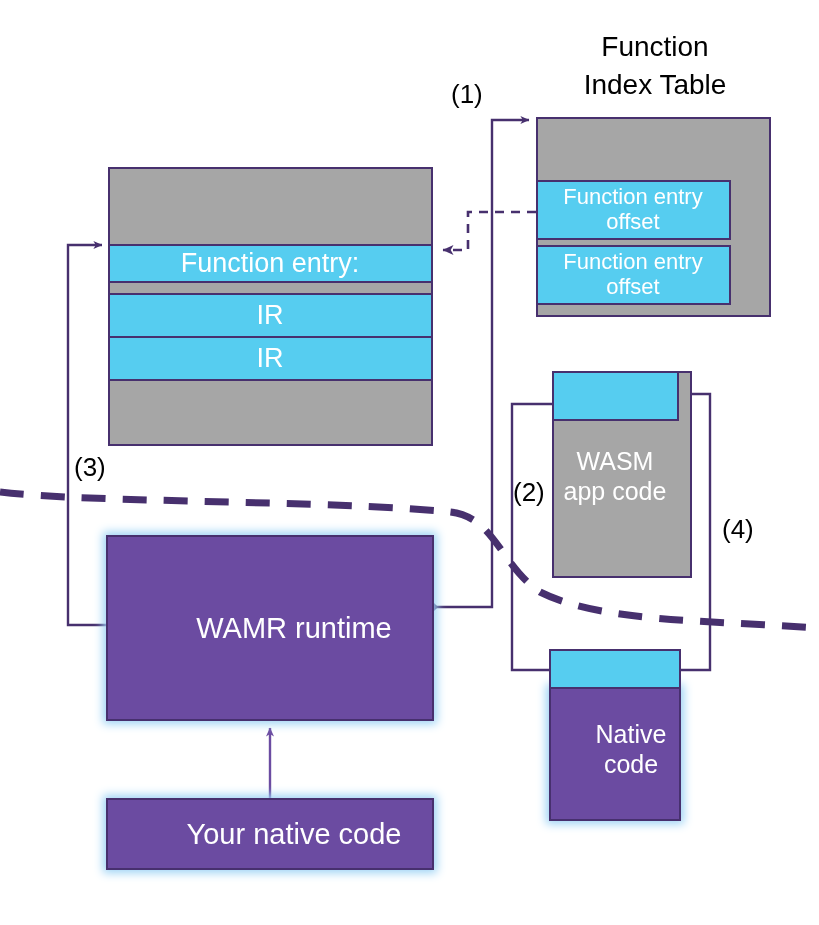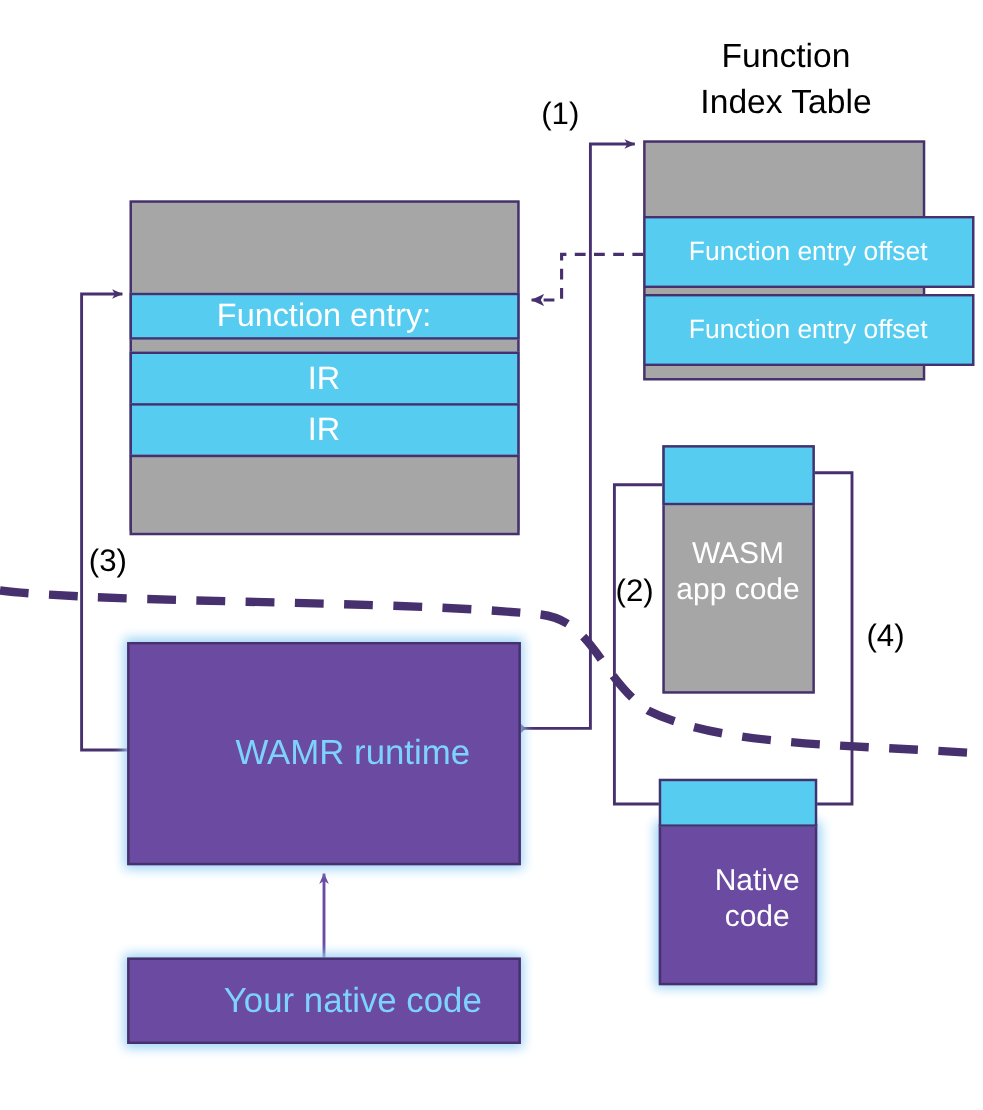--- a/index.html
+++ b/index.html
@@ -114,41 +114,41 @@
     top: 117px;
     width: 235px;
     height: 200px;
     box-sizing: border-box;
     border: 2.5px solid #47306E;
     background: #A6A6A6;
   }
   .fit-row {
     position: absolute;
     left: -2.5px;
-    width: 276px;
+    width: 195px;
     box-sizing: border-box;
     background: #56CDF0;
     border: 2.5px solid #47306E;
     color: #ffffff;
     font-size: 22px;
     display: flex;
     align-items: center;
     justify-content: center;
     text-align: center;
     line-height: 1.12;
   }
   .fit-row-1 { top: 61px;  height: 60px; }
   .fit-row-2 { top: 126px; height: 60px; }
 
   
   .appstack {
     position: absolute;
     left: 552px;
     top: 371px;
-    width: 127px;
+    width: 140px;
     height: 207px;
     box-sizing: border-box;
     border: 2.5px solid #47306E;
     background: #A6A6A6;
   }
   .appstack-top {
     position: absolute;
     left: -2.5px;
     top: -2.5px;
     width: 127px;
@@ -207,21 +207,21 @@
     font-size: 25px;
     line-height: 1.2;
     margin-left: 16px;
   }
 
   
   .purple {
     background: #6B4BA1;
     border: 2px solid #47306E;
     box-shadow: 0 0 9px 3px #9DD3F5;
-    color: #7dd3fc;
+    color: #ffffff;
     padding-left: 48px;
   }
   .wamr {
     left: 106px;
     top: 535px;
     width: 328px;
     height: 186px;
     font-size: 29px;
   }
   .yourcode {

